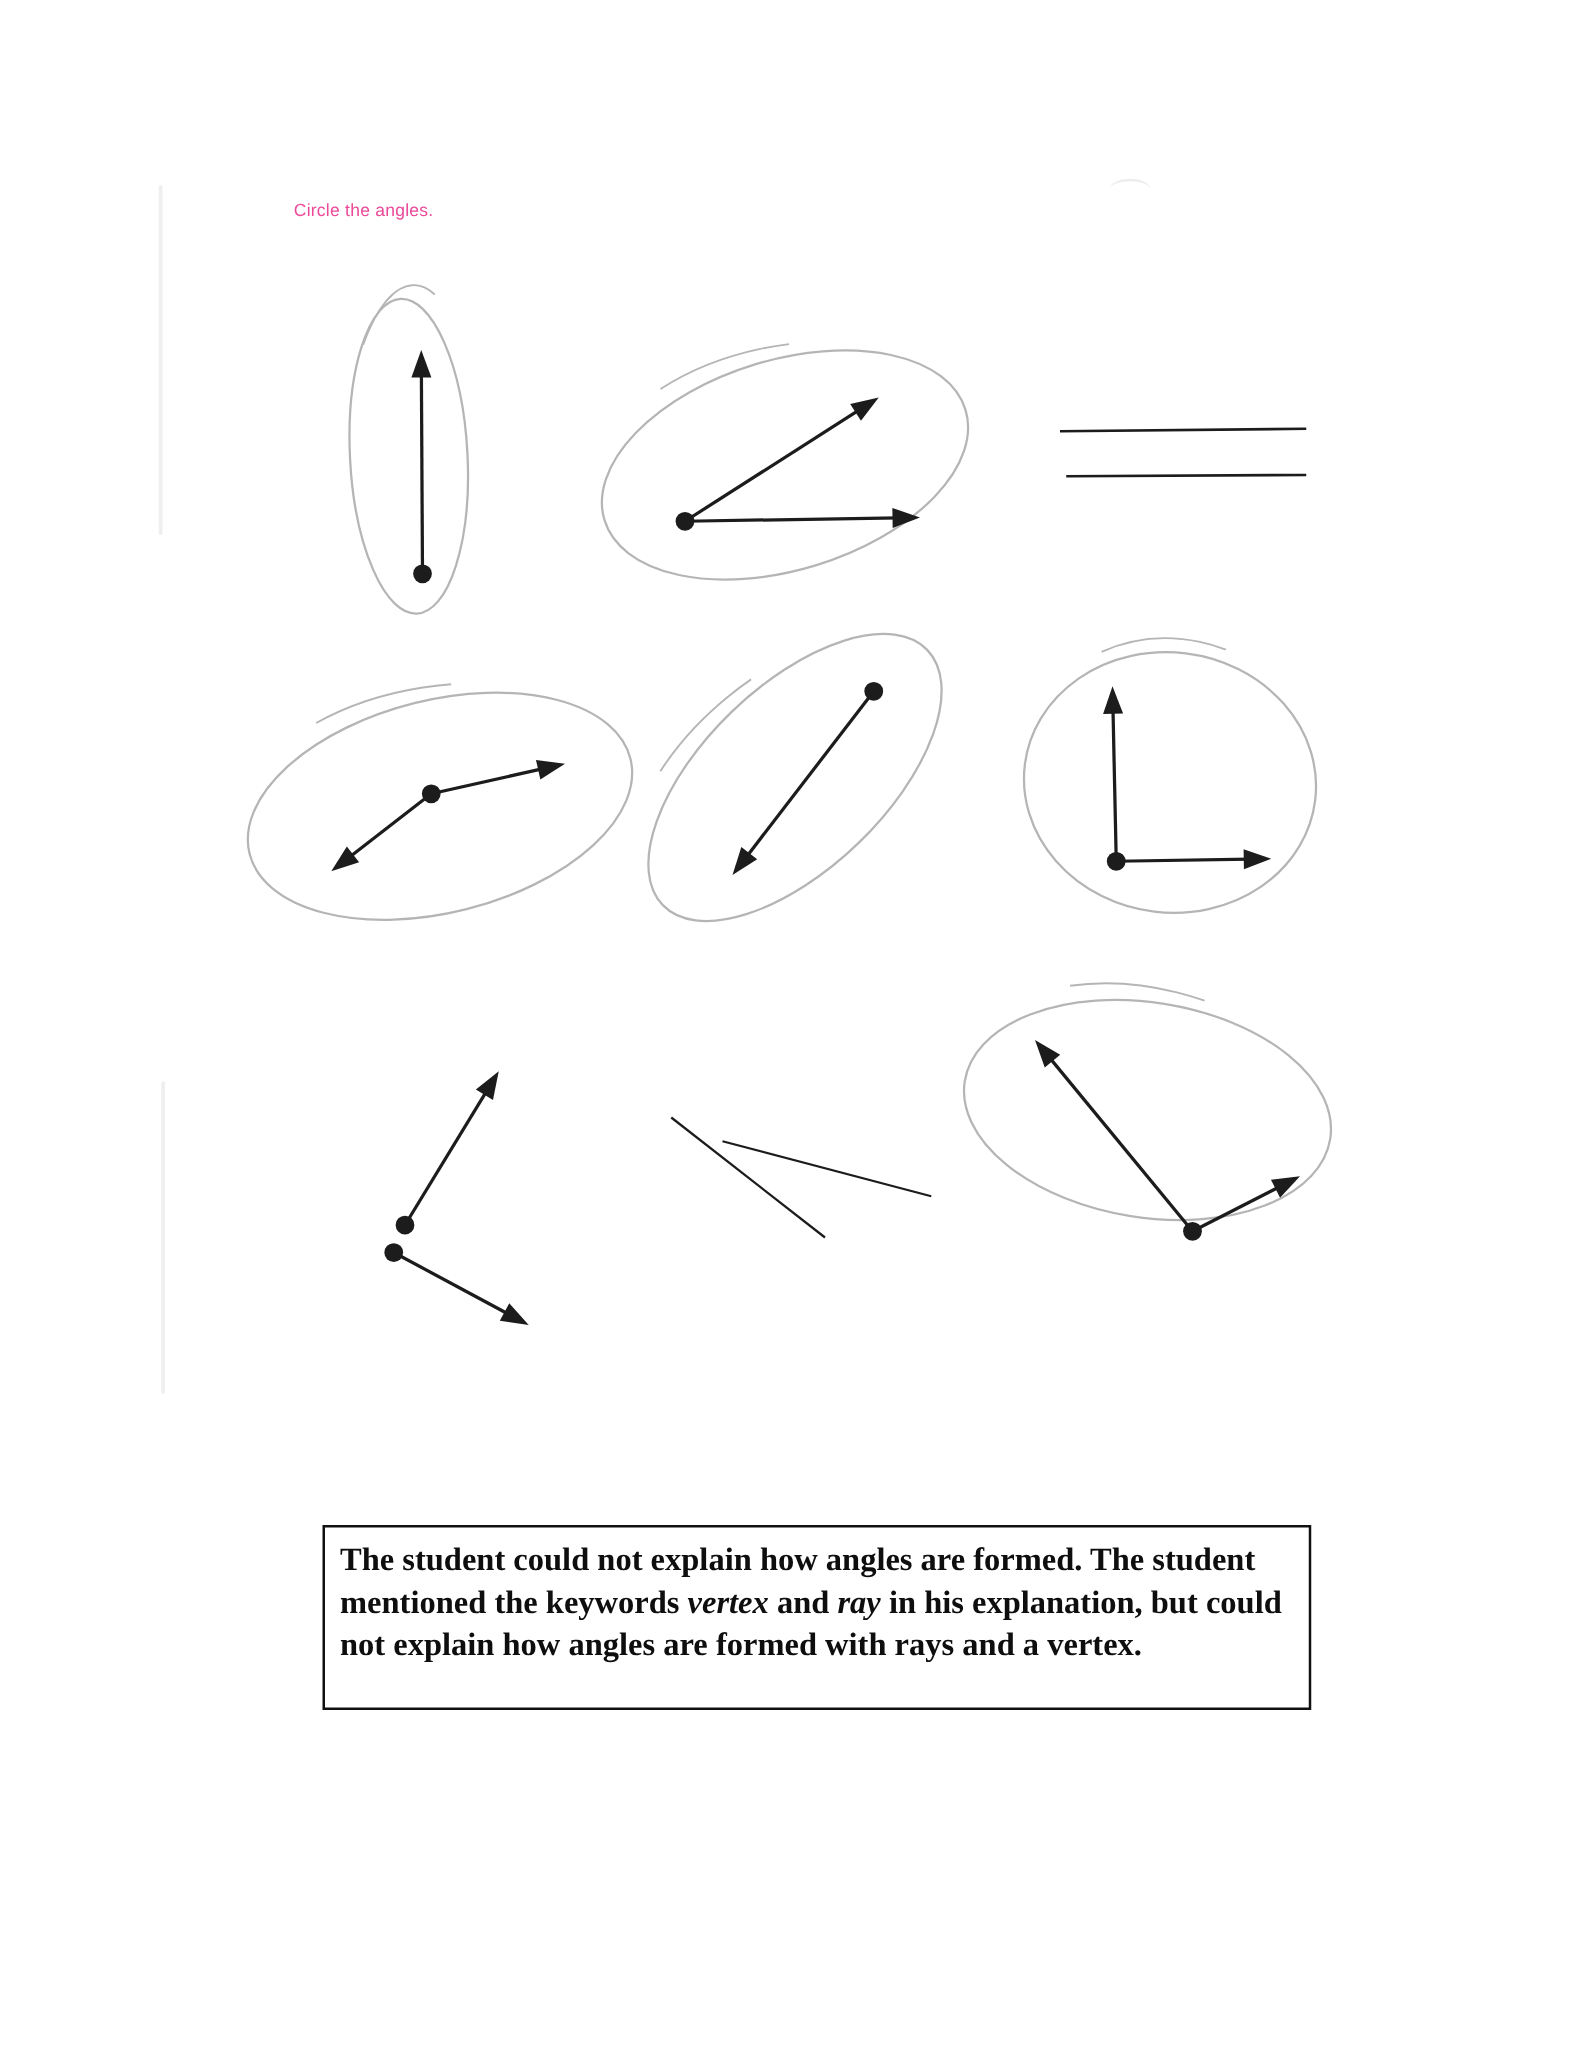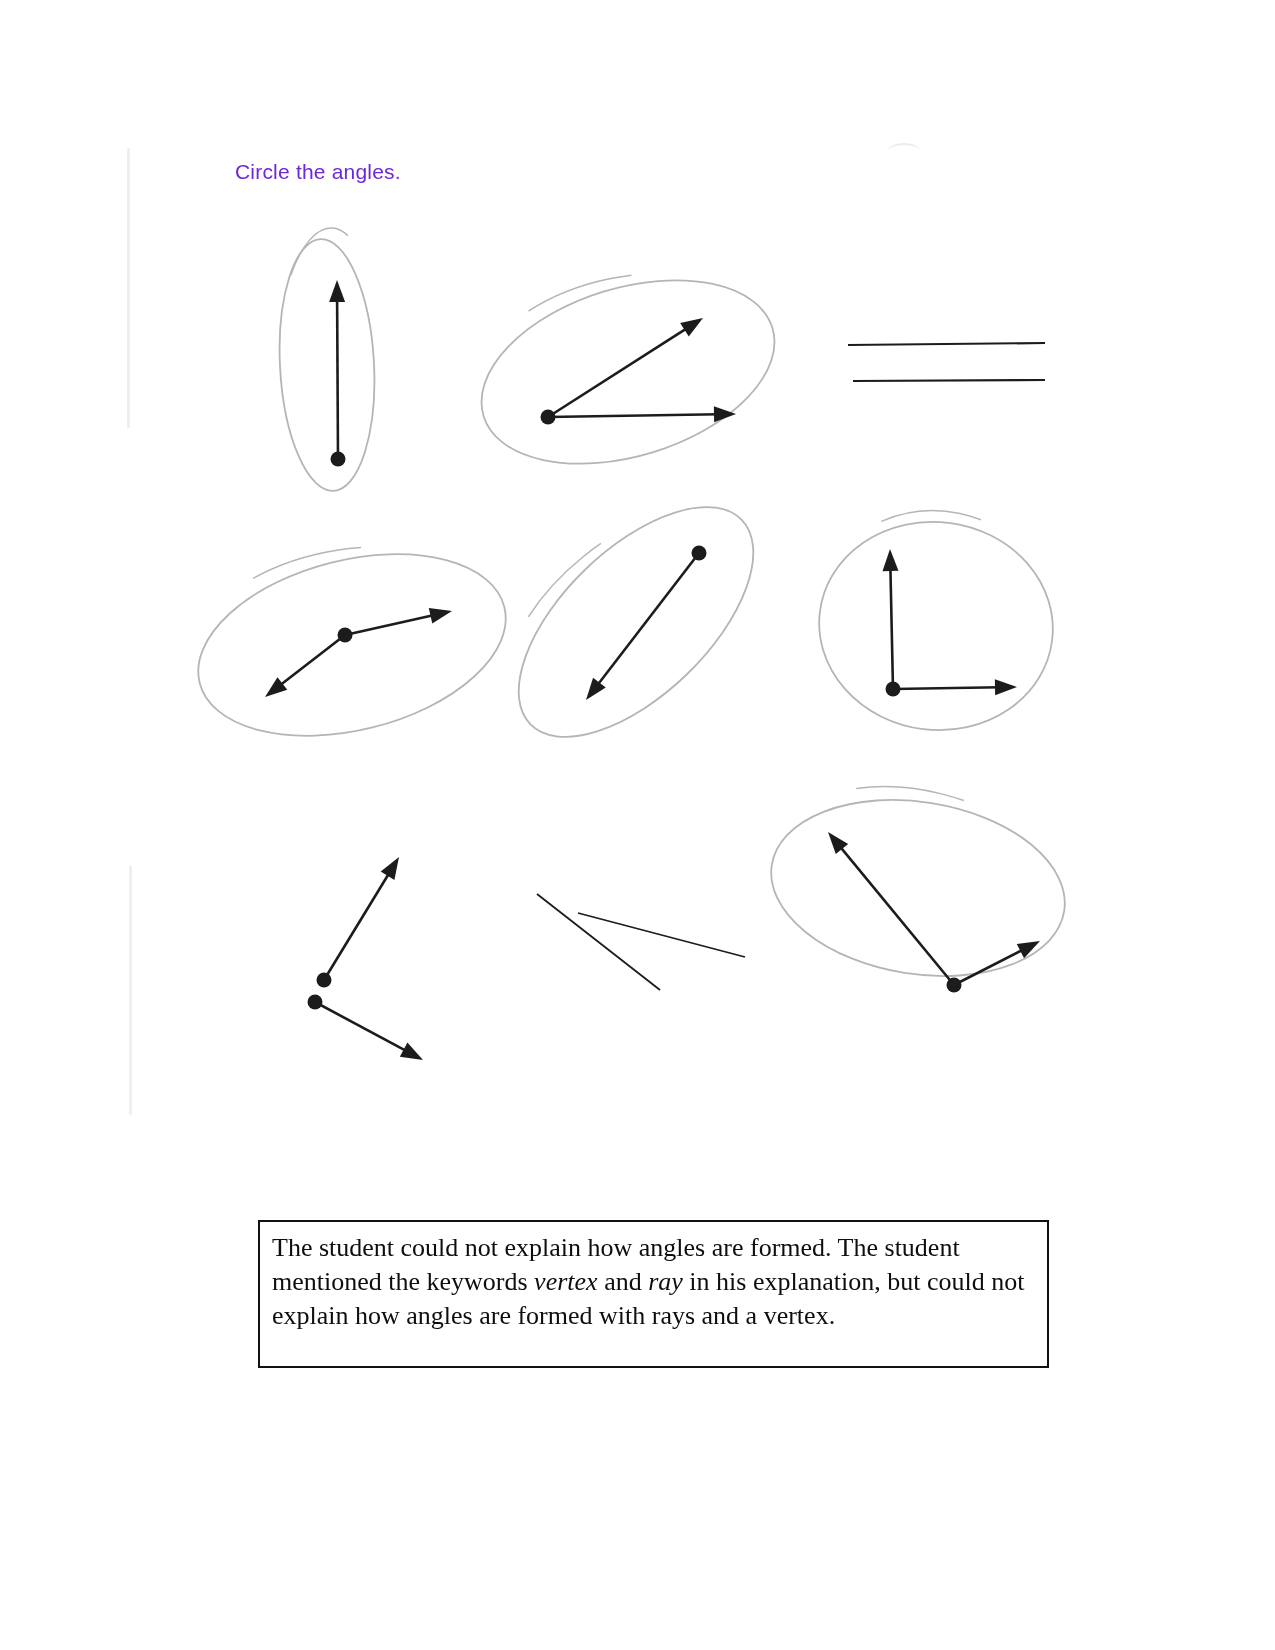--- a/index.html
+++ b/index.html
@@ -8,22 +8,22 @@
     width: 1275px;
     height: 1650px;
     background: #ffffff;
     overflow: hidden;
     font-family: "Liberation Sans", sans-serif;
   }
   .title {
     position: absolute;
     left: 235px;
     top: 160px;
-    font-size: 21px;
-    color: #6d28d9;
+    font-size: 14px;
+    color: #ec4899;
     letter-spacing: 0.2px;
   }
   .figures-svg {
     position: absolute;
     left: 0; top: 0;
     width: 1275px; height: 1650px;
   }
   .note-box {
     position: absolute;
     left: 258px;
@@ -34,20 +34,21 @@
     border: 2px solid #111111;
     background: #ffffff;
     padding: 9px 12px;
   }
   .note-box p {
     margin: 0;
     font-family: "Liberation Serif", serif;
     font-size: 26px;
     line-height: 34px;
     color: #0e0e0e;
+    font-weight: bold;
   }
   .scan-artifact { position: absolute; background: #e2e2e2; opacity: 0.55; border-radius: 2px; }
   .scan-artifact.arc {
     background: none;
     border-top: 2px solid #e0e0e0;
     border-radius: 50%;
     opacity: 0.6;
   }
 </style>
 </head>

